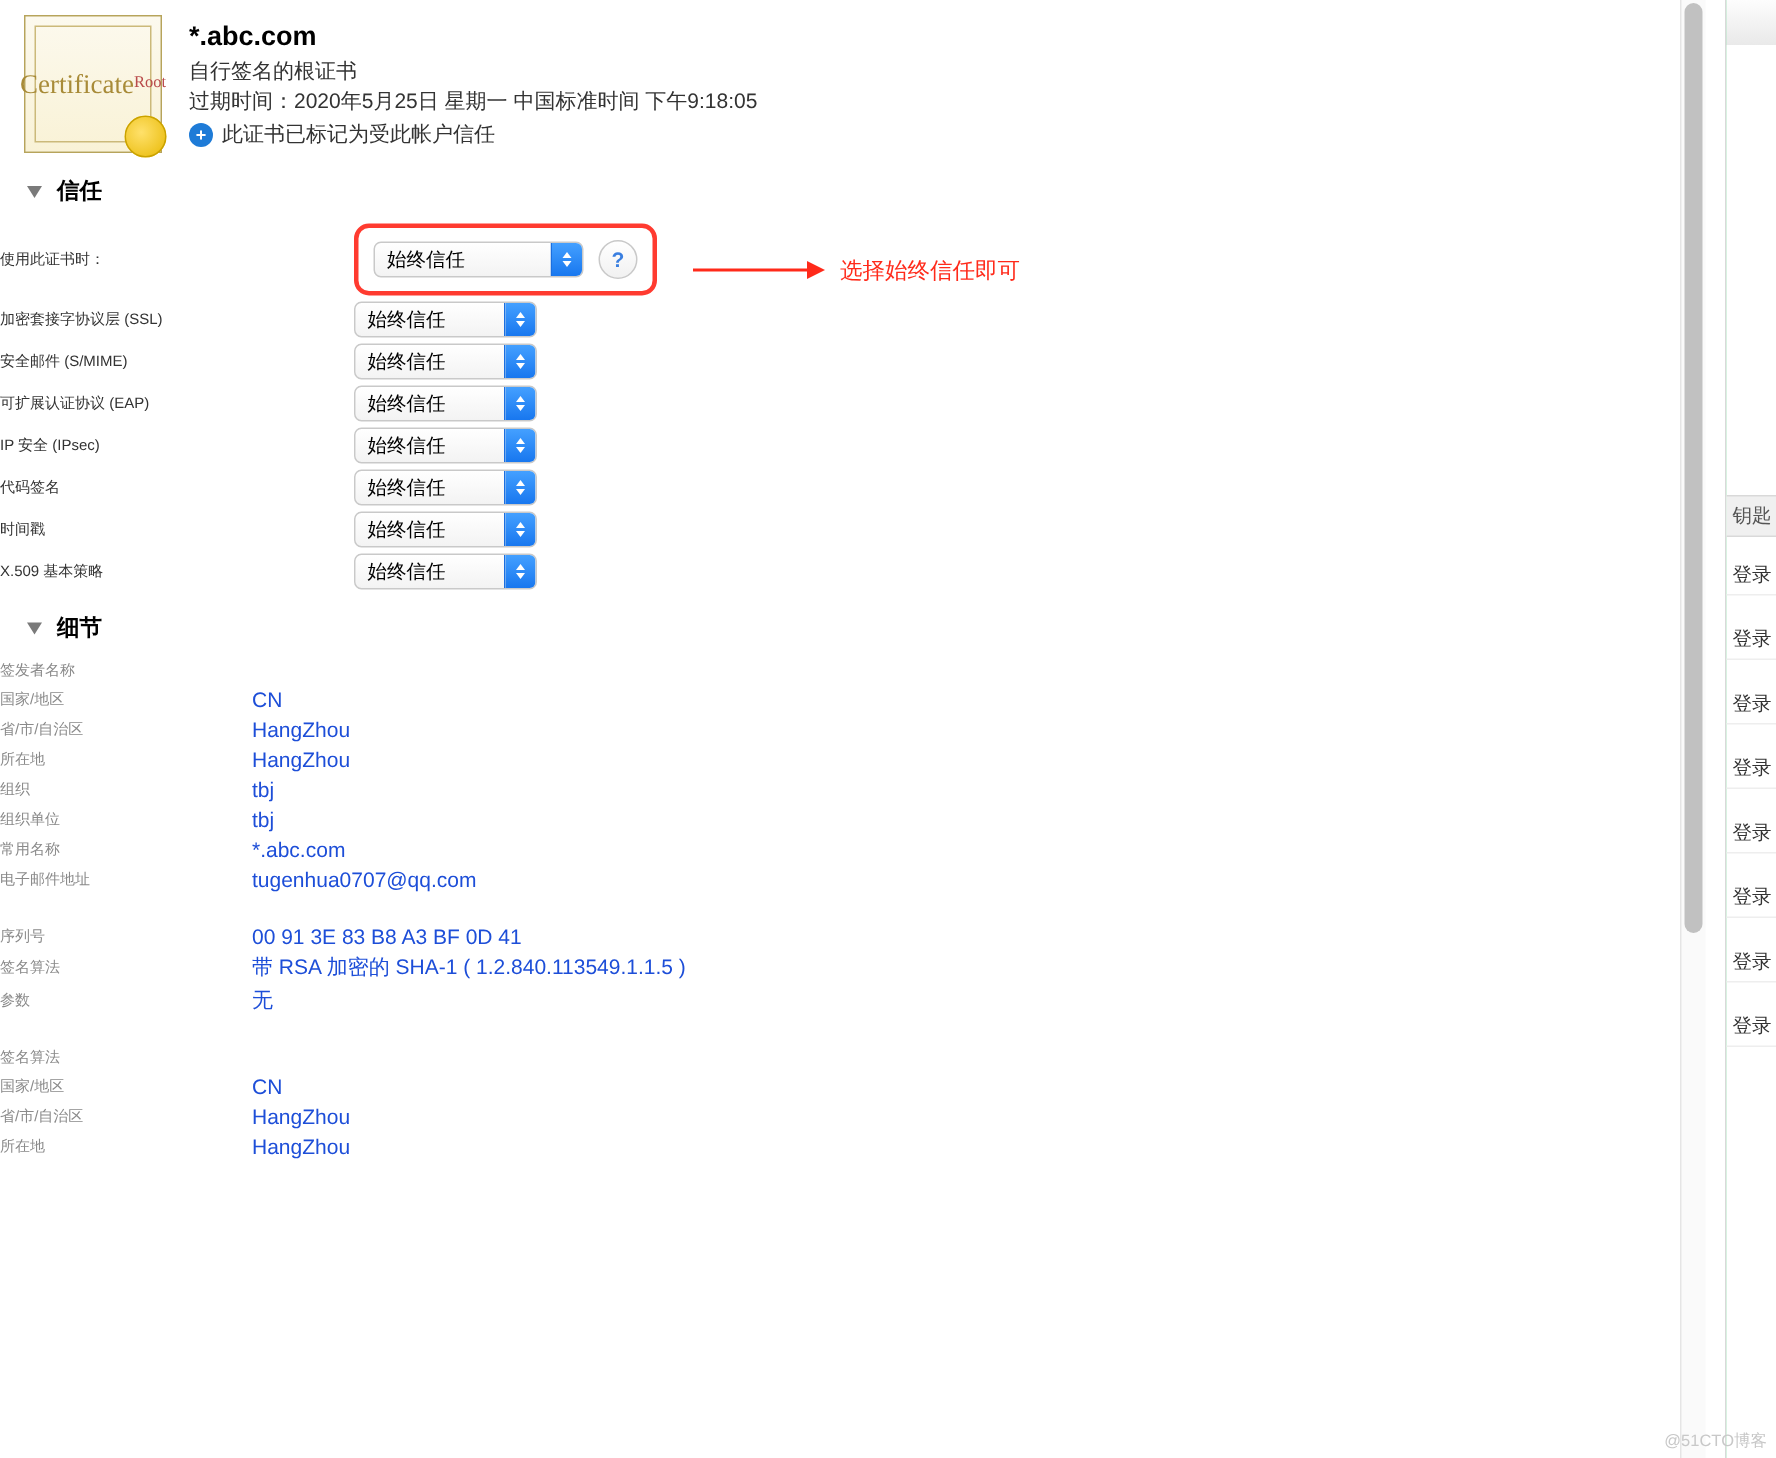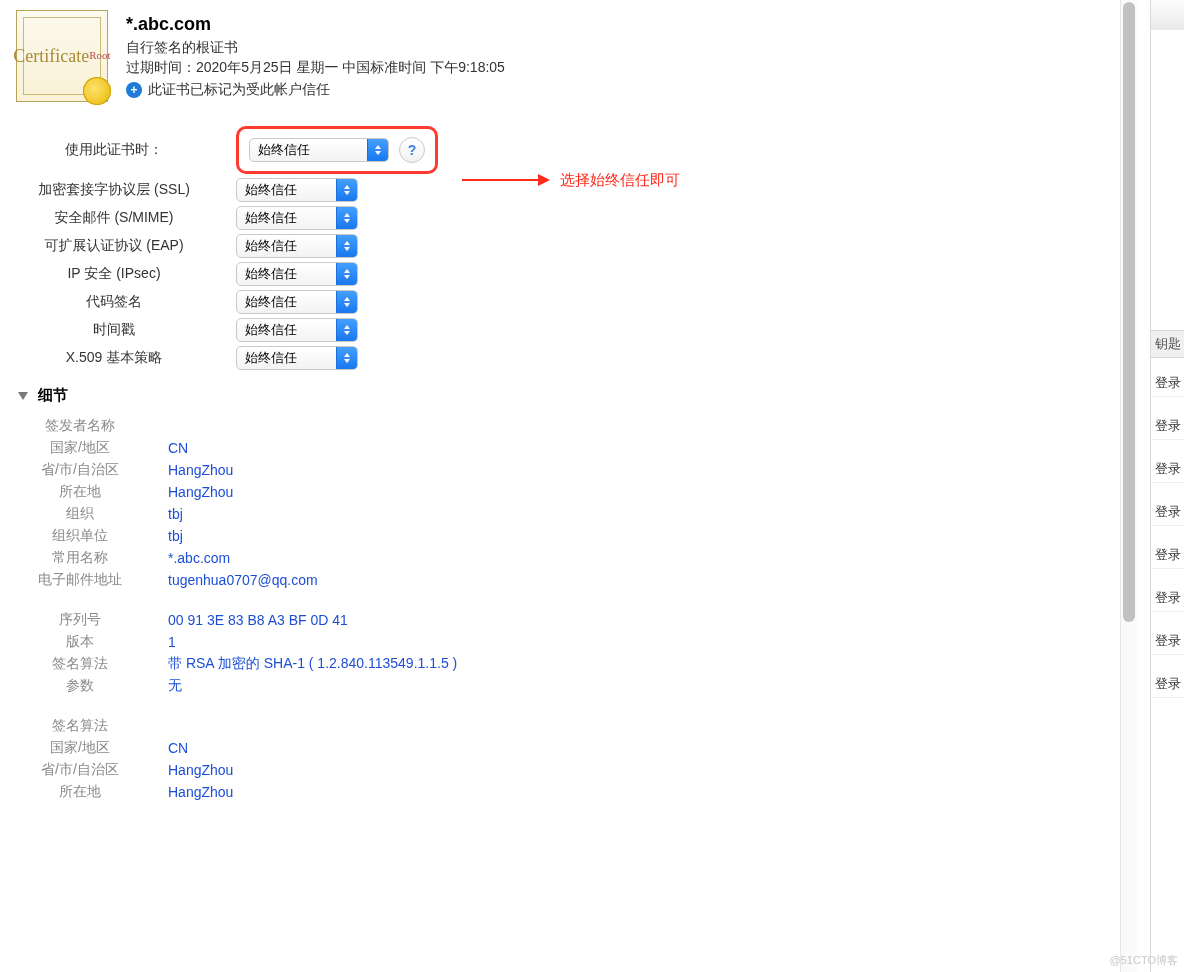--- a/index.html
+++ b/index.html
@@ -27,21 +27,21 @@
   .sub{font-size:14px;color:#333;margin:2px 0;}
   .trust-line{display:flex;align-items:center;margin-top:4px;}
   .plus-badge{width:16px;height:16px;border-radius:50%;background:#1e7bd7;color:#fff;font-size:12px;font-weight:700;display:flex;align-items:center;justify-content:center;margin-right:6px;}
   .trust-text{color:#333;}
   
   .section{margin-top:6px;}
   .section-h{display:flex;align-items:center;padding:2px 16px;font-weight:600;font-size:15px;}
   .disc-tri{display:inline-block;width:0;height:0;border-left:5px solid transparent;border-right:5px solid transparent;border-top:8px solid #7a7a7a;margin:0 10px 0 2px;}
   .rows{padding:6px 0 4px;}
   .row{display:flex;align-items:center;margin:4px 0;}
-  .row .lab{width:228px;text-align:center;color:#333;font-size:14px;padding-right:8px;}
+  .row .lab{width:228px;text-align:left;color:#333;font-size:10px;padding-right:8px;}
   .row .val{font-size:14px;color:#1d4ed8;}
   .detail .lab{color:#8a8a8a;}
   .detail .heading .lab{color:#8a8a8a;font-weight:400;}
   
   .sel{position:relative;display:inline-flex;align-items:center;width:122px;height:24px;border:1px solid #c9c9c9;border-radius:5px;background:linear-gradient(#ffffff,#f3f3f3);font-size:13px;padding-left:8px;box-sizing:border-box;}
   .sel .cap{position:absolute;right:0;top:0;width:20px;height:100%;background:linear-gradient(#44a0ff,#1877ef);border-left:1px solid #1b6fe0;border-radius:0 4px 4px 0;display:flex;flex-direction:column;align-items:center;justify-content:center;}
   .sel .cap .up,.sel .cap .dn{width:0;height:0;border-left:3px solid transparent;border-right:3px solid transparent;}
   .sel .cap .up{border-bottom:4px solid #fff;margin-bottom:2px;}
   .sel .cap .dn{border-top:4px solid #fff;}
   
@@ -72,20 +72,24 @@
         <div class="sub">自行签名的根证书</div>
         <div class="sub">过期时间：2020年5月25日 星期一 中国标准时间 下午9:18:05</div>
         <div class="trust-line">
           <div class="plus-badge">+</div>
           <div class="trust-text">此证书已标记为受此帐户信任</div>
         </div>
       </div>
     </div>
 
     <div class="section">
+      <div class="section-h">
+        <span class="disc-tri"></span>
+        <span>信任</span>
+      </div>
       <div class="rows">
         <div class="row">
           <div class="lab">使用此证书时：</div>
           <div class="hl-box">
             <div class="sel">
               <span>始终信任</span>
               <span class="cap">
                   <span class="up"></span>
                   <span class="dn"></span>
                 </span>
@@ -218,24 +222,20 @@
               <div class="val">tugenhua0707@qq.com</div>
             </div>
           </div>
         <div style="height:14px"></div>
         <div id="mid-items">
             <div class="row">
               <div class="lab" style="width:160px">序列号</div>
               <div class="val">00 91 3E 83 B8 A3 BF 0D 41</div>
             </div>
             <div class="row">
-              <div class="lab" style="width:160px">版本</div>
-              <div class="val">1</div>
-            </div>
-            <div class="row">
               <div class="lab" style="width:160px">签名算法</div>
               <div class="val">带 RSA 加密的 SHA-1 ( 1.2.840.113549.1.1.5 )</div>
             </div>
             <div class="row">
               <div class="lab" style="width:160px">参数</div>
               <div class="val">无</div>
             </div>
           </div>
         <div style="height:14px"></div>
         <div class="row heading">

